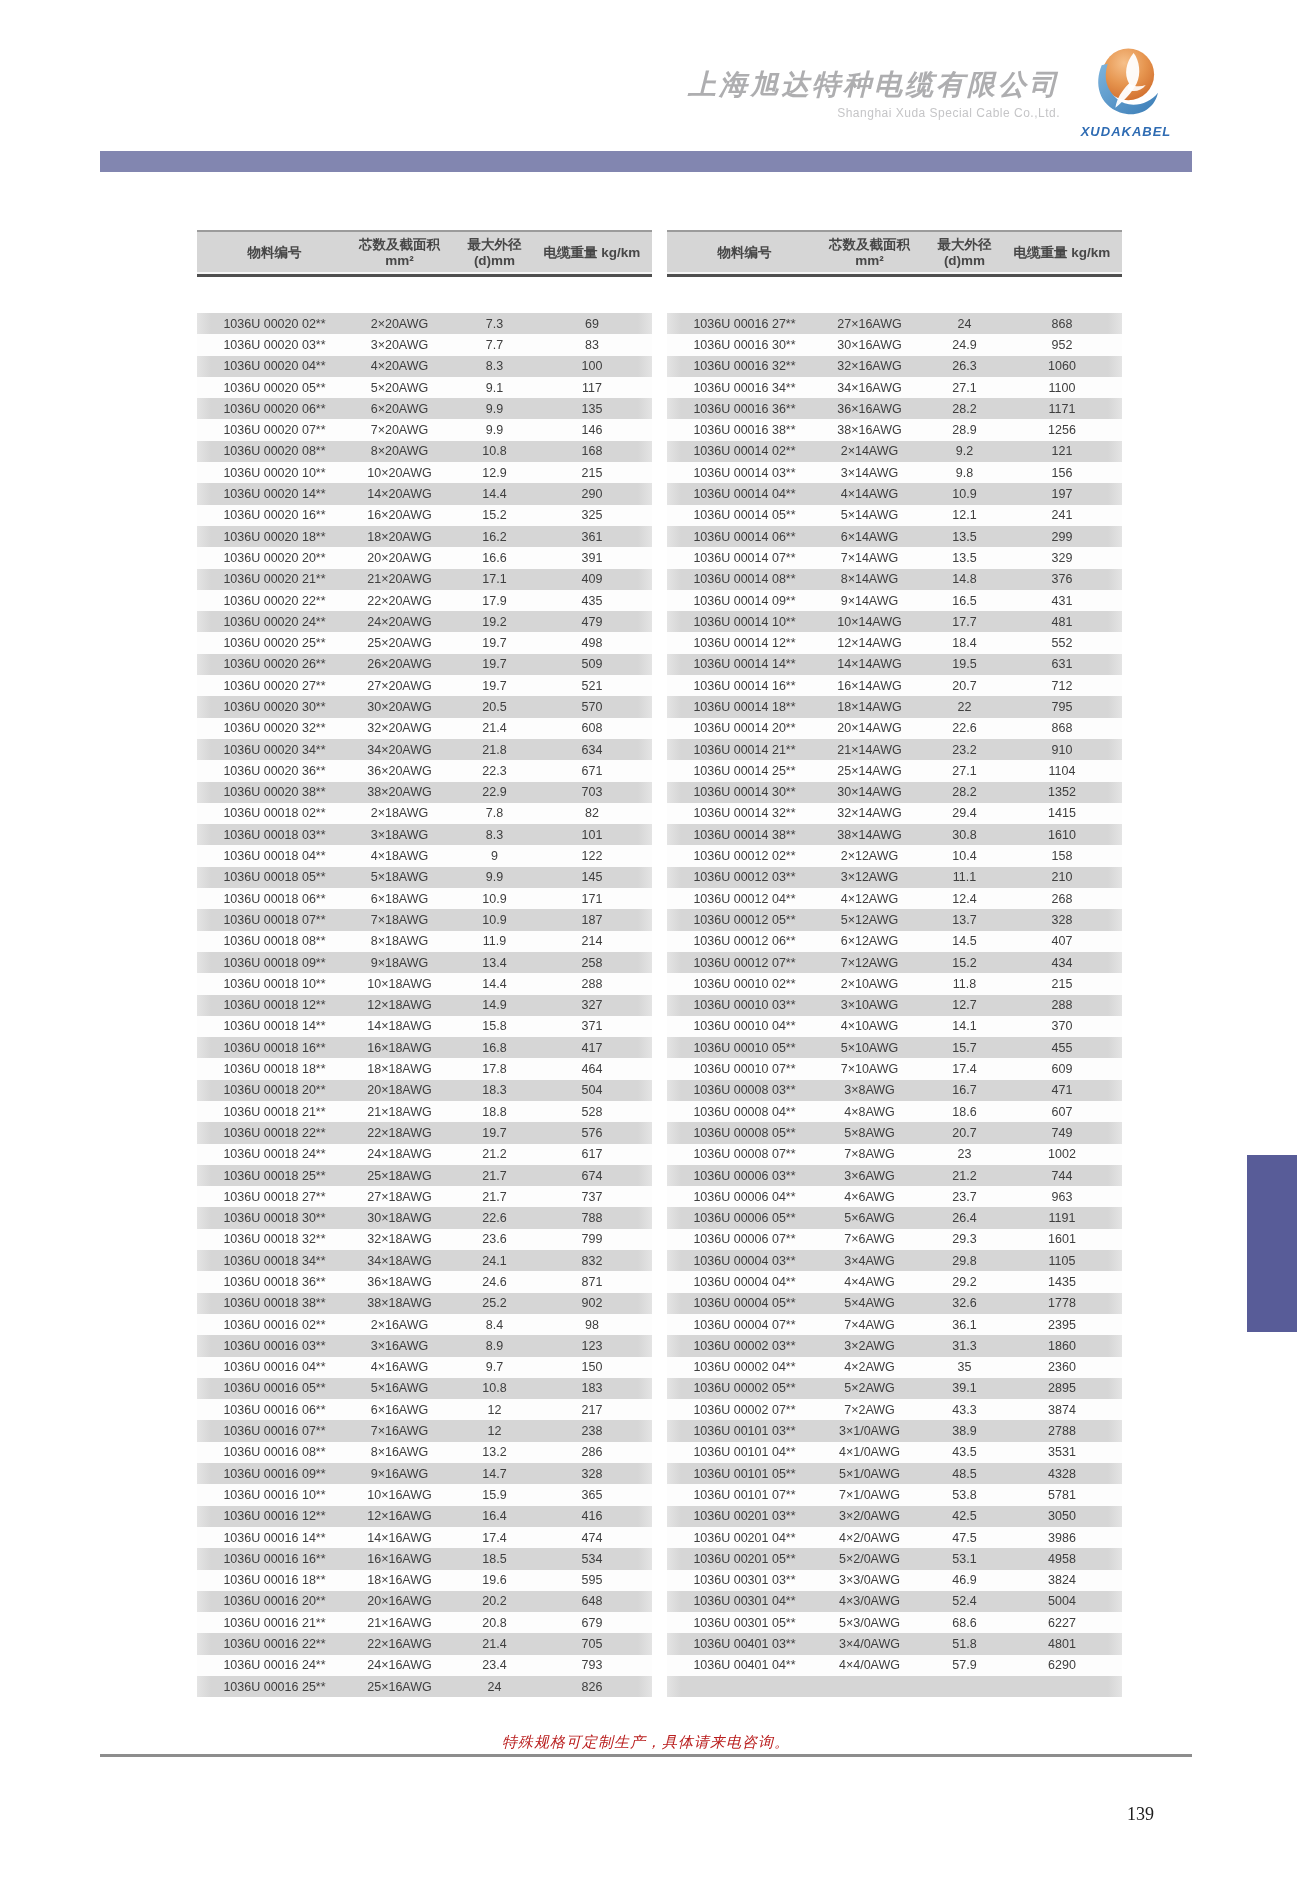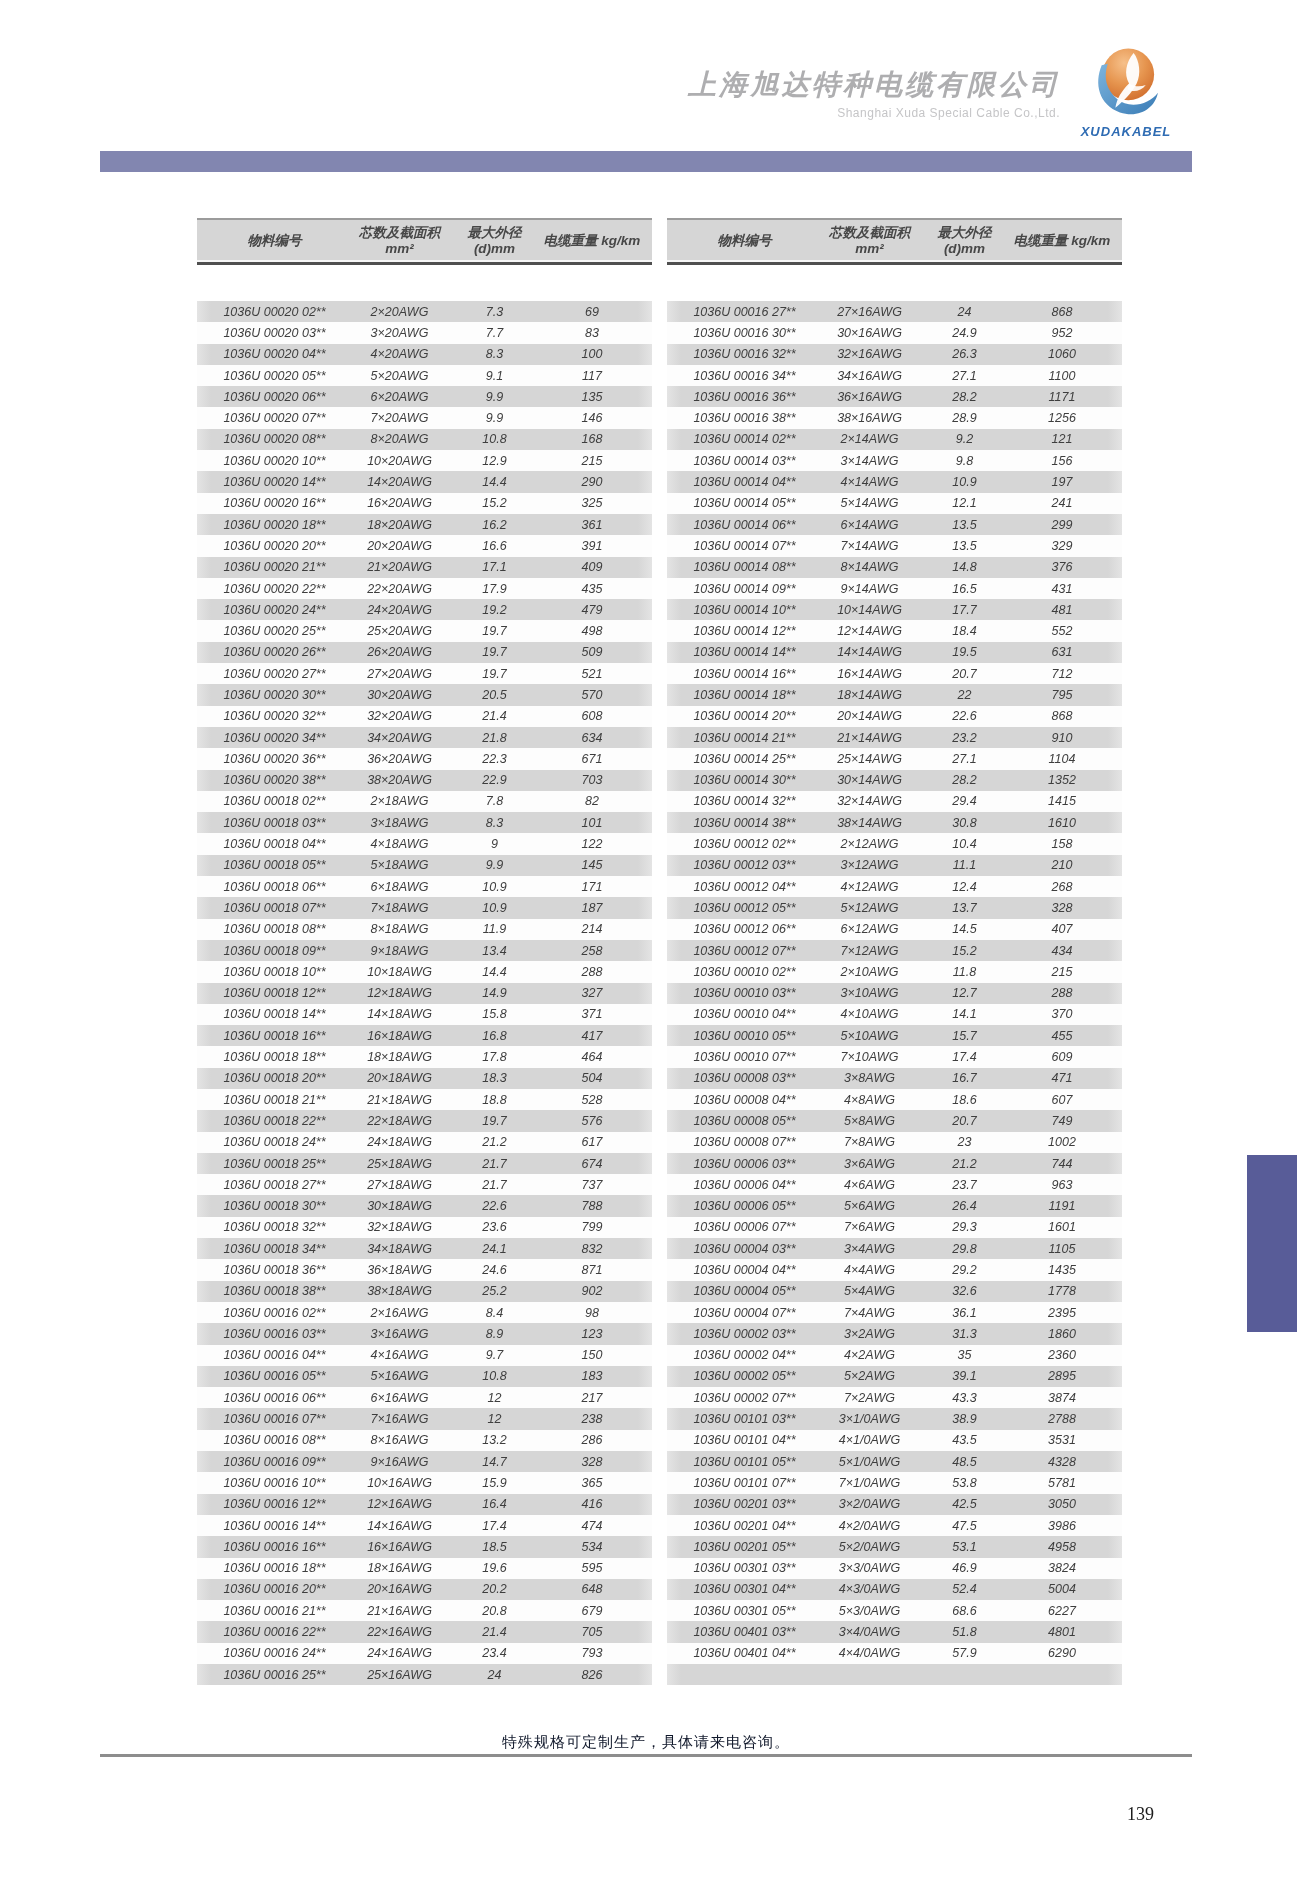--- a/index.html
+++ b/index.html
@@ -19,40 +19,40 @@
   .header-text{position:absolute;top:70px;right:237px;text-align:right;}
   .company-cn{font-size:28px;font-weight:600;color:#aeaeb0;letter-spacing:3px;line-height:30px;font-style:italic;}
   .company-en{font-size:12px;color:#c5c5c7;letter-spacing:0.5px;margin-top:6px;}
   .logo-block{position:absolute;top:44px;right:110px;width:122px;text-align:center;}
   .logo-ball{width:76px;height:76px;margin:0 auto;display:block;}
   .logo-brand{font-size:13px;font-weight:bold;font-style:italic;color:var(--logo-blue);letter-spacing:1px;margin-top:4px;text-align:center;}
 
   .accent-bar{position:absolute;left:100px;top:151px;width:1092px;height:21px;background:var(--accent-bar);}
 
   
-  .spec-table{position:absolute;top:218px;width:455px;font-style:italic;}
+  .spec-table{position:absolute;top:230px;width:455px;}
   .spec-table.left{left:197px;}
   .spec-table.right{left:667px;}
   .thead{height:47px;background:var(--header-bg);border-top:2px solid #9b9b9b;
          border-bottom:3px solid #4f4f4f;box-shadow:inset 0 -2px 0 #f6f6f6;
          display:flex;align-items:center;font-weight:bold;color:#474747;font-size:13.5px;line-height:16px;}
   .hcell{display:flex;flex-direction:column;justify-content:center;text-align:center;}
   .tbody{margin-top:36px;}
   .trow{display:flex;height:21.3px;align-items:center;font-size:12.5px;color:#3e3e3e;}
   .trow.stripe{background:linear-gradient(90deg,#e4e4e4 0,var(--row-stripe) 14px,var(--row-stripe) calc(100% - 14px),#e4e4e4 100%);}
   .trow.plain{background:#fdfdfd;}
   .c{display:inline-block;text-align:center;}
   .c1{width:155px;}
   .c2{width:95px;}
   .c3{width:95px;}
   .c4{width:100px;}
 
   
   .footer-note{position:absolute;left:100px;top:1733px;width:1092px;text-align:center;
-               font-size:15px;color:#0f172a;letter-spacing:1px;}
+               font-size:15px;color:#b91c1c;letter-spacing:1px;font-style:italic;}
   .footer-line{position:absolute;left:100px;top:1754px;width:1092px;height:3px;background:#8d8d8d;}
   .page-number{position:absolute;left:1127px;top:1804px;font-family:"Liberation Serif", serif;
                font-size:18px;color:#1c1c1c;}
   .side-tab{position:absolute;right:0;top:1155px;width:50px;height:177px;background:var(--side-tab);}
 </style>
 </head>
 <body>
 
 <div class="page">
 

